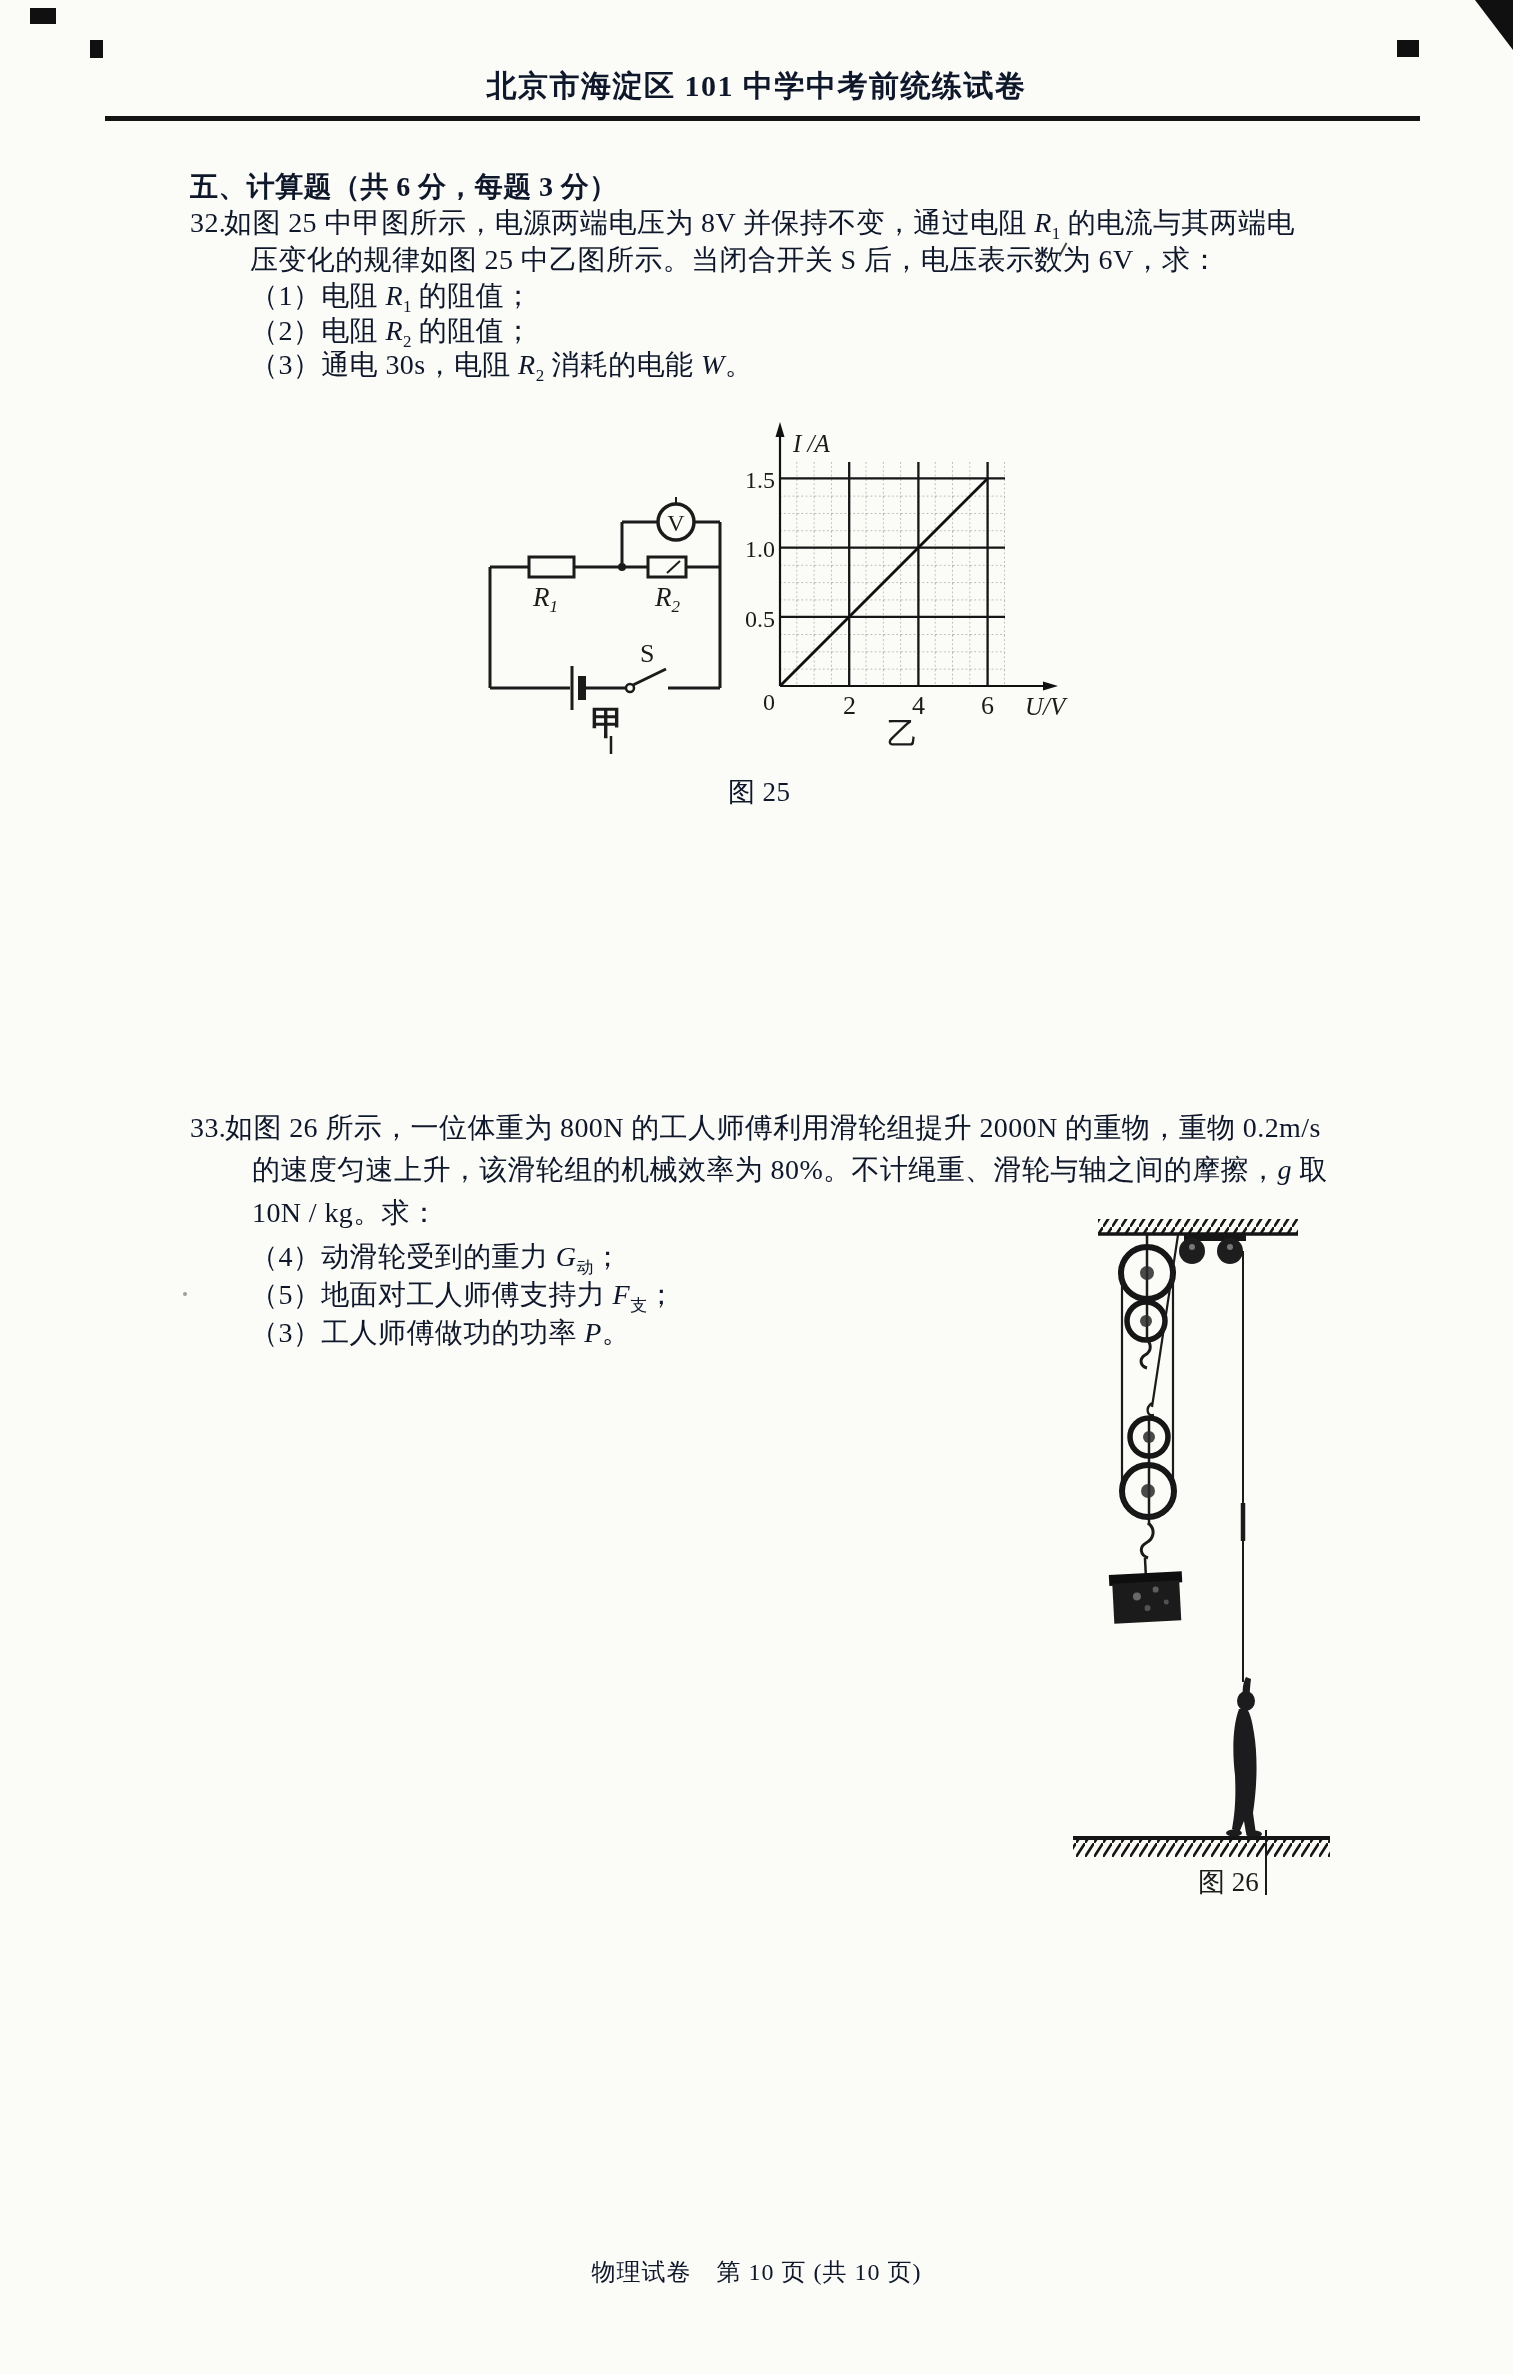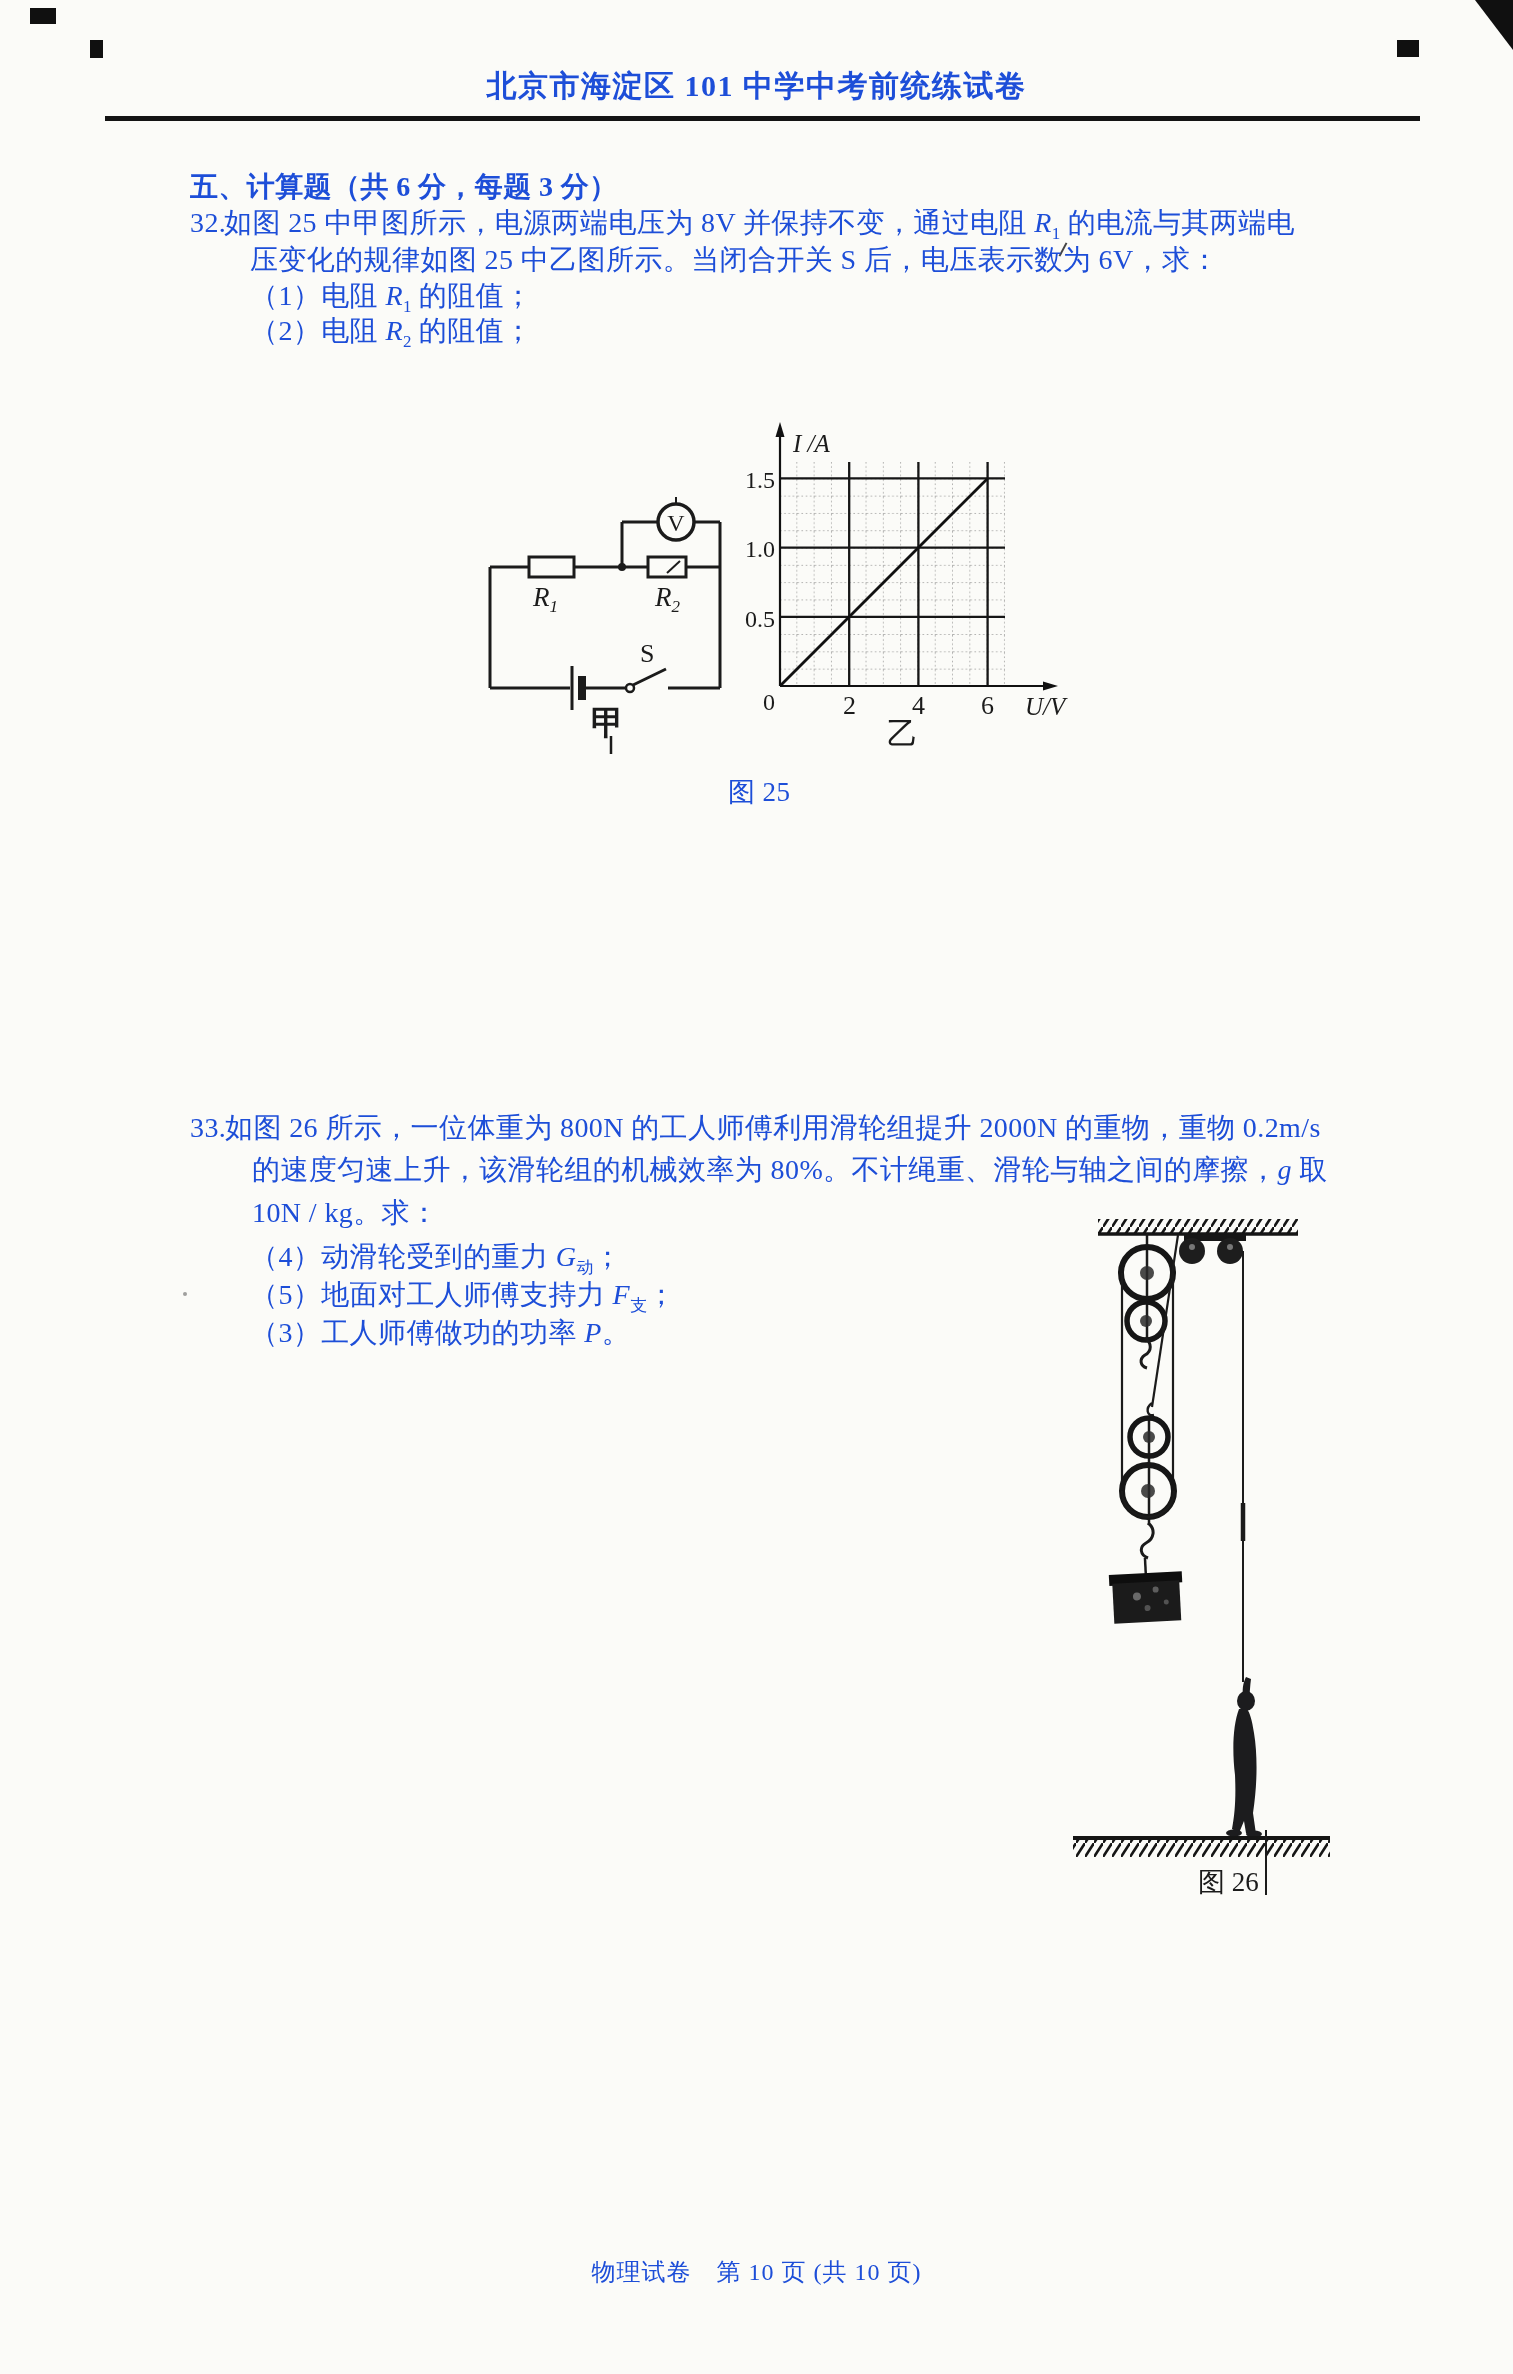--- a/index.html
+++ b/index.html
@@ -1,17 +1,17 @@
 <!DOCTYPE html>
 <html><head>
 <meta charset="utf-8">
 <style>
   html,body{margin:0;padding:0;background:#e8e8e6;}
   .page{position:relative;width:1513px;height:2374px;background:#fbfbf8;overflow:hidden;
-        font-family:"Liberation Serif",serif;color:#1d4ed8;}
+        font-family:"Liberation Serif",serif;color:#0f172a;}
   .t{position:absolute;white-space:nowrap;font-size:28px;line-height:1.2;letter-spacing:.4px;}
   .bold{font-weight:700;}
   .title{font-size:30px;font-weight:700;letter-spacing:1.5px;}
   .cap{font-size:27px;}
   .foot{font-size:24px;letter-spacing:1px;}
   .var{font-style:italic;font-family:"Liberation Serif",serif;}
   .subs{font-size:17px;vertical-align:-7px;letter-spacing:0;}
   .rule{position:absolute;background:#141414;}
   .mark{position:absolute;background:#101010;}
   .speck{position:absolute;background:#444;}
@@ -34,20 +34,21 @@
   <div class="t title" style="left:0;top:68px;width:1513px;text-align:center;">北京市海淀区 101 中学中考前统练试卷</div>
   <div class="rule" style="left:105px;top:116px;width:1315px;height:5px;"></div>
 
   <div class="t bold" style="left:190px;top:170px;">五、计算题（共 6 分，每题 3 分）</div>
 
   <div class="t" style="left:190px;top:206px;">32.</div>
   <div class="t" style="left:224px;top:206px;"><span>如图 25 中甲图所示，电源两端电压为 8V 并保持不变，通过电阻 </span><span class="var">R</span><span class="subs">1</span><span> 的电流与其两端电</span></div>
   <div class="t" style="left:250px;top:243px;"><span>压变化的规律如图 25 中乙图所示。当闭合开关 S 后，电压表示数为 6V，求：</span></div>
   <div class="t" style="left:250px;top:279px;"><span>（1）电阻 </span><span class="var">R</span><span class="subs">1</span><span> 的阻值；</span></div>
   <div class="t" style="left:250px;top:314px;"><span>（2）电阻 </span><span class="var">R</span><span class="subs">2</span><span> 的阻值；</span></div>
+  <div class="t" style="left:250px;top:348px;"><span>（3）通电 30s，电阻 </span><span class="var">R</span><span class="subs">2</span><span> 消耗的电能 </span><span class="var">W</span><span>。</span></div>
 
   <svg style="left:455px;top:470px;" width="300" height="300" viewBox="0 0 300 300">
     <g stroke="#1b1b1b" fill="none" stroke-width="3">
       <path d="M35,97 H74 M119,97 H193 M231,97 H265"></path>
       <path d="M35,97 V218"></path>
       <path d="M35,218 H115"></path>
       <path d="M131,218 H171 M213,218 H265"></path>
       <path d="M265,52 V218"></path>
       <path d="M167,52 V97"></path>
       <path d="M167,52 H203 M239,52 H265"></path>

